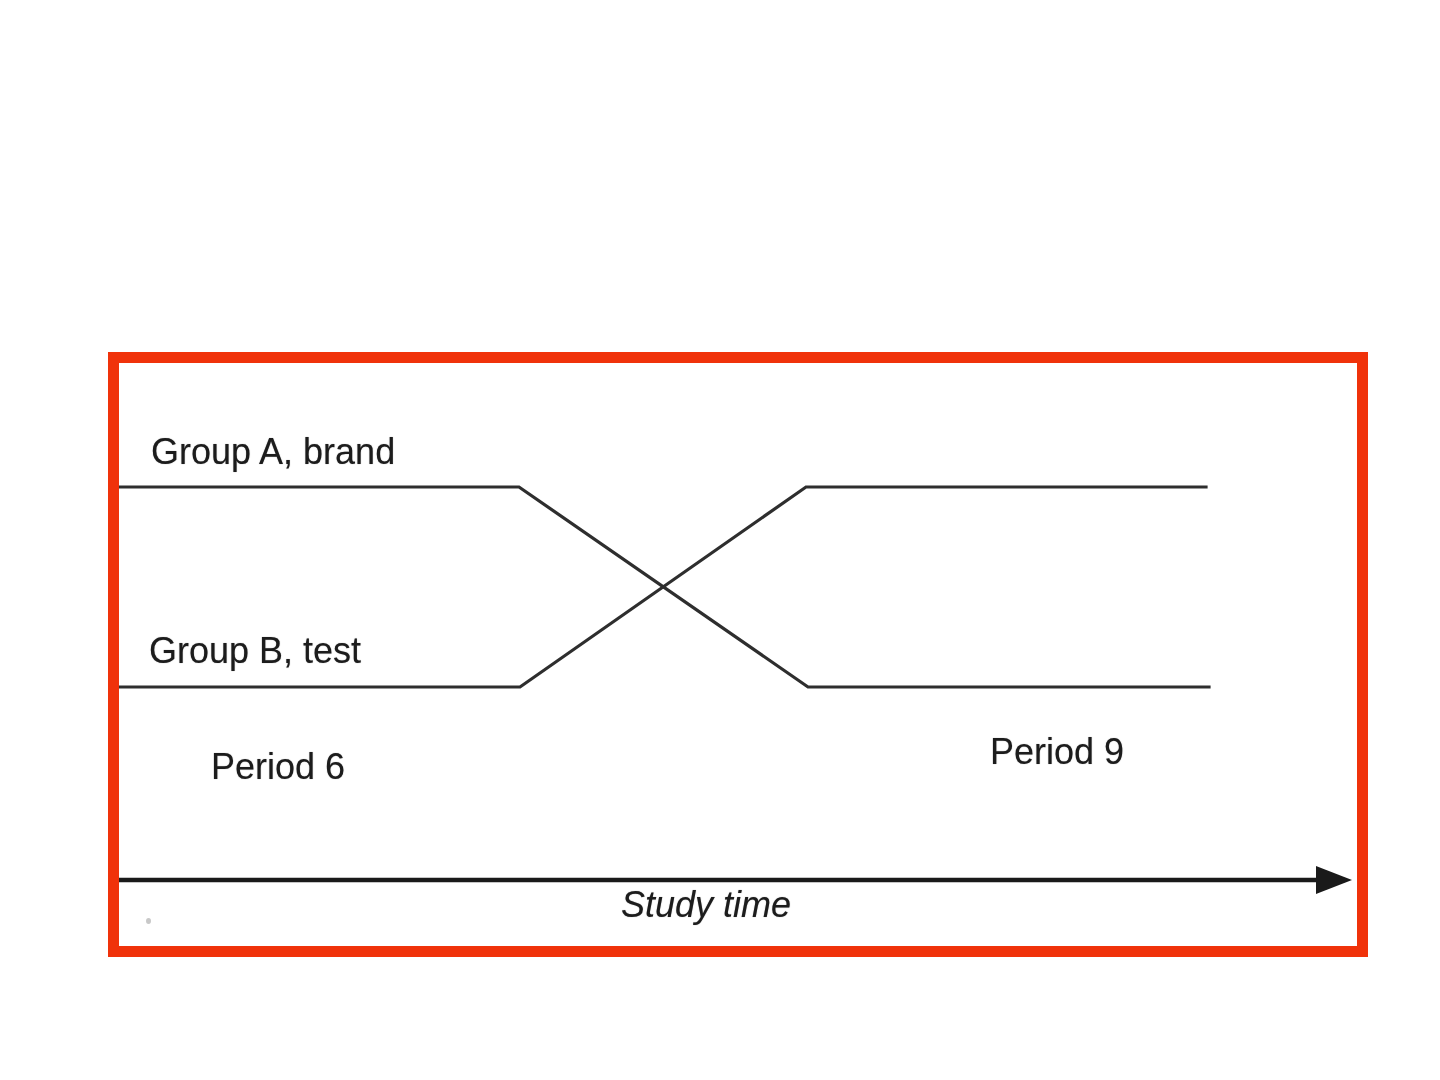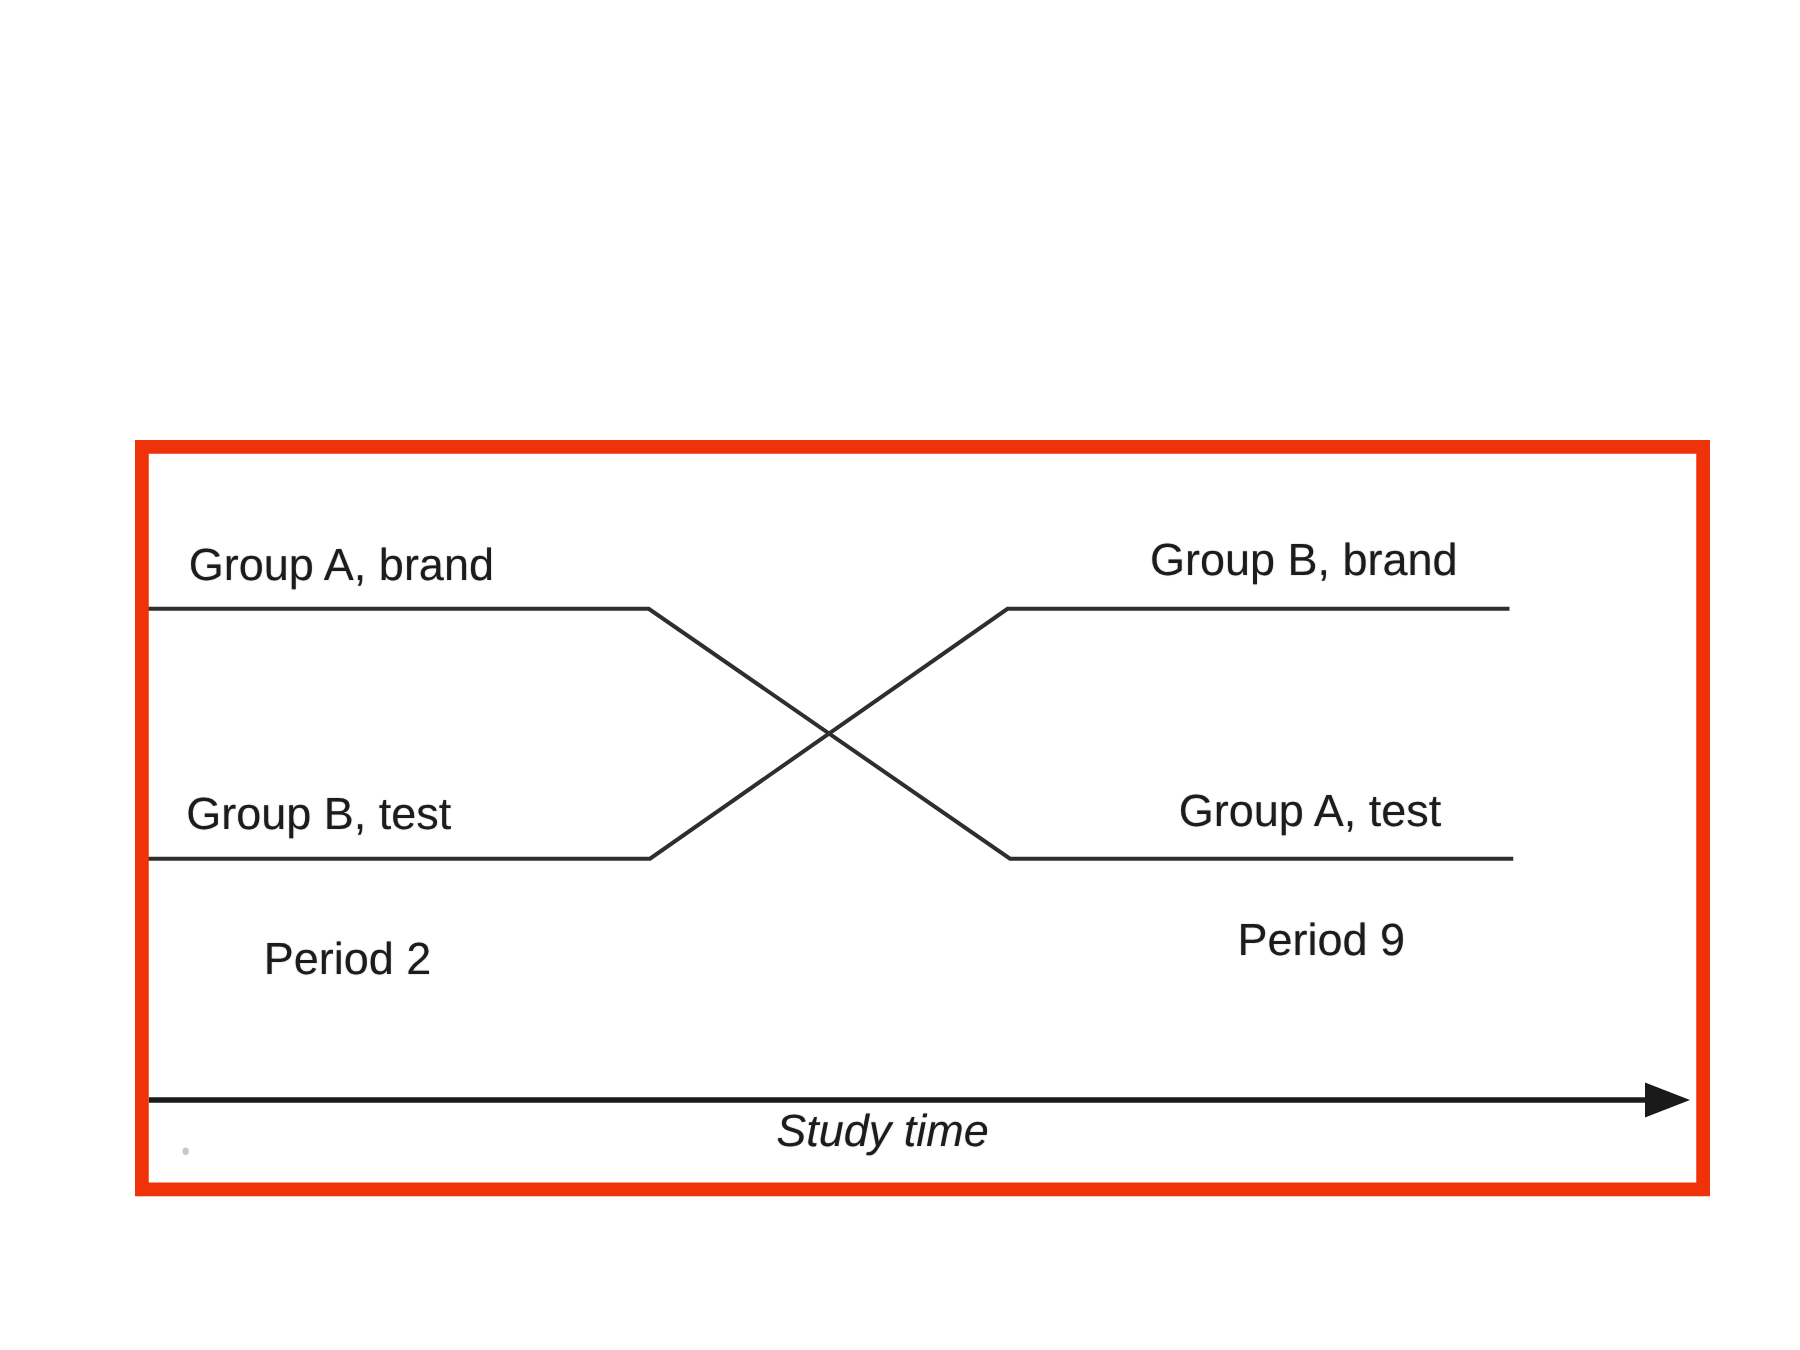--- a/index.html
+++ b/index.html
@@ -69,27 +69,25 @@
     <polyline points="103,487 503,487 792,687 1193,687" fill="none" stroke="#2e2e2e" stroke-width="3.2" stroke-linecap="square"></polyline>
 
     <polyline points="103,687 504,687 790,487 1190,487" fill="none" stroke="#2e2e2e" stroke-width="3.2" stroke-linecap="square"></polyline>
 
     <line x1="103" y1="880" x2="1304" y2="880" stroke="#1a1a1a" stroke-width="4.5"></line>
     <polygon points="1300,866 1336,880 1300,894" fill="#1a1a1a"></polygon>
   </svg>
 
   <div class="lbl" style="left:135px; top:431px;">Group A, brand</div>
 
-  <div class="lbl centered" style="left:1027px; top:427px;">Group B, brand</div>
 
   <div class="lbl" style="left:133px; top:630px;text-align:right;">Group B, test</div>
 
-  <div class="lbl centered" style="left:1032px; top:628px;">Group A, test</div>
 
-  <div class="lbl centered" style="left:262px; top:746px;">Period 2</div>
+  <div class="lbl centered" style="left:262px; top:746px;">Period 6</div>
 
 
   <div class="lbl centered" style="left:1041px; top:731px;">Period 9</div>
 
   <div class="lbl centered italic" style="left:690px; top:884px;">Study time</div>
 
   <div class="artifact-dot"></div>
 
   <div class="frame"></div>
 

